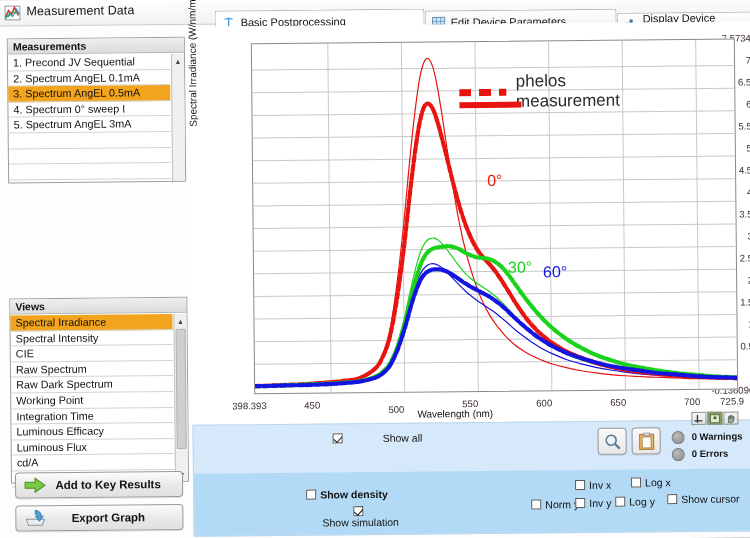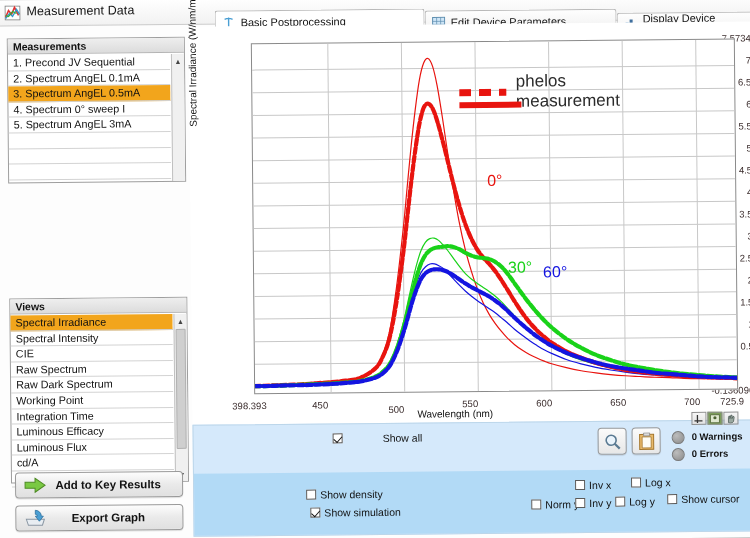--- a/index.html
+++ b/index.html
@@ -217,21 +217,21 @@
     <div class="ytick" style="top:187px;width:58px;">3.5</div>
     <div class="ytick" style="top:209px;width:58px;">3</div>
     <div class="ytick" style="top:231px;width:58px;">2.5</div>
     <div class="ytick" style="top:253px;width:58px;">2</div>
     <div class="ytick" style="top:275px;width:58px;">1.5</div>
     <div class="ytick" style="top:297px;width:58px;">1</div>
     <div class="ytick" style="top:319px;width:58px;">0.5</div>
     <div class="ytick" style="top:363px;width:58px;">-0.136096</div>
 
     <div class="xtick" style="left:40px;top:374px;">398.393</div>
-    <div class="xtick" style="left:120px;top:374px;">450</div>
+    <div class="xtick" style="left:112px;top:374px;">450</div>
     <div class="xtick" style="left:196px;top:379px;">500</div>
     <div class="xtick" style="left:270px;top:374px;">550</div>
     <div class="xtick" style="left:344px;top:374px;">600</div>
     <div class="xtick" style="left:418px;top:374px;">650</div>
     <div class="xtick" style="left:492px;top:374px;">700</div>
     <div class="xtick" style="left:528px;top:374px;">725.9</div>
 
     <div class="plotborder">
       <svg id="plot-svg" width="482" height="349" viewBox="0 0 482 349" style="display:block;">
               <line x1="0" y1="320.2046670755131" x2="482" y2="320.2046670755131" stroke="#c8c8c8" stroke-width="1"></line>
@@ -315,25 +315,25 @@
         <rect x="1" y="1" width="9" height="8" fill="#dfe8d0" stroke="#4c6133" stroke-width="0.8"></rect>
         <circle cx="5.5" cy="4" r="1.6" fill="#4c6133"></circle>
       </svg>
     </div>
     <div class="minibtn" style="left:530px;top:-9px;">
       <svg width="11" height="10" viewBox="0 0 11 10">
         <path d="M3 9 L3 4 Q3 2 4.5 2.5 L4.5 5 L5.5 1.5 Q6.5 1 6.8 2.5 L6.5 5 L7.8 2.8 Q8.8 2.6 8.7 4 L8 8 Q7 9.5 5 9.5 Z" fill="#9aa8a0" stroke="#40504a" stroke-width="0.7"></path>
       </svg>
     </div>
 
-    <div class="chk" style="left:112px;top:64px;">
+    <div class="chk" style="left:112px;top:64px;font-weight:bold;">
       <span class="box"></span>
       <span>Show density</span>
     </div>
-    <div class="chk" style="left:116px;top:82px;">
+    <div class="chk" style="left:128px;top:82px;flex-direction:column;">
       <span class="box on"></span>
       <span>Show simulation</span>
     </div>
 
     <div class="chk" style="left:381px;top:57px;">
       <span class="box"></span>
       <span>Inv x</span>
     </div>
     <div class="chk" style="left:437px;top:55px;justify-content:center;">
       <span class="box"></span>

